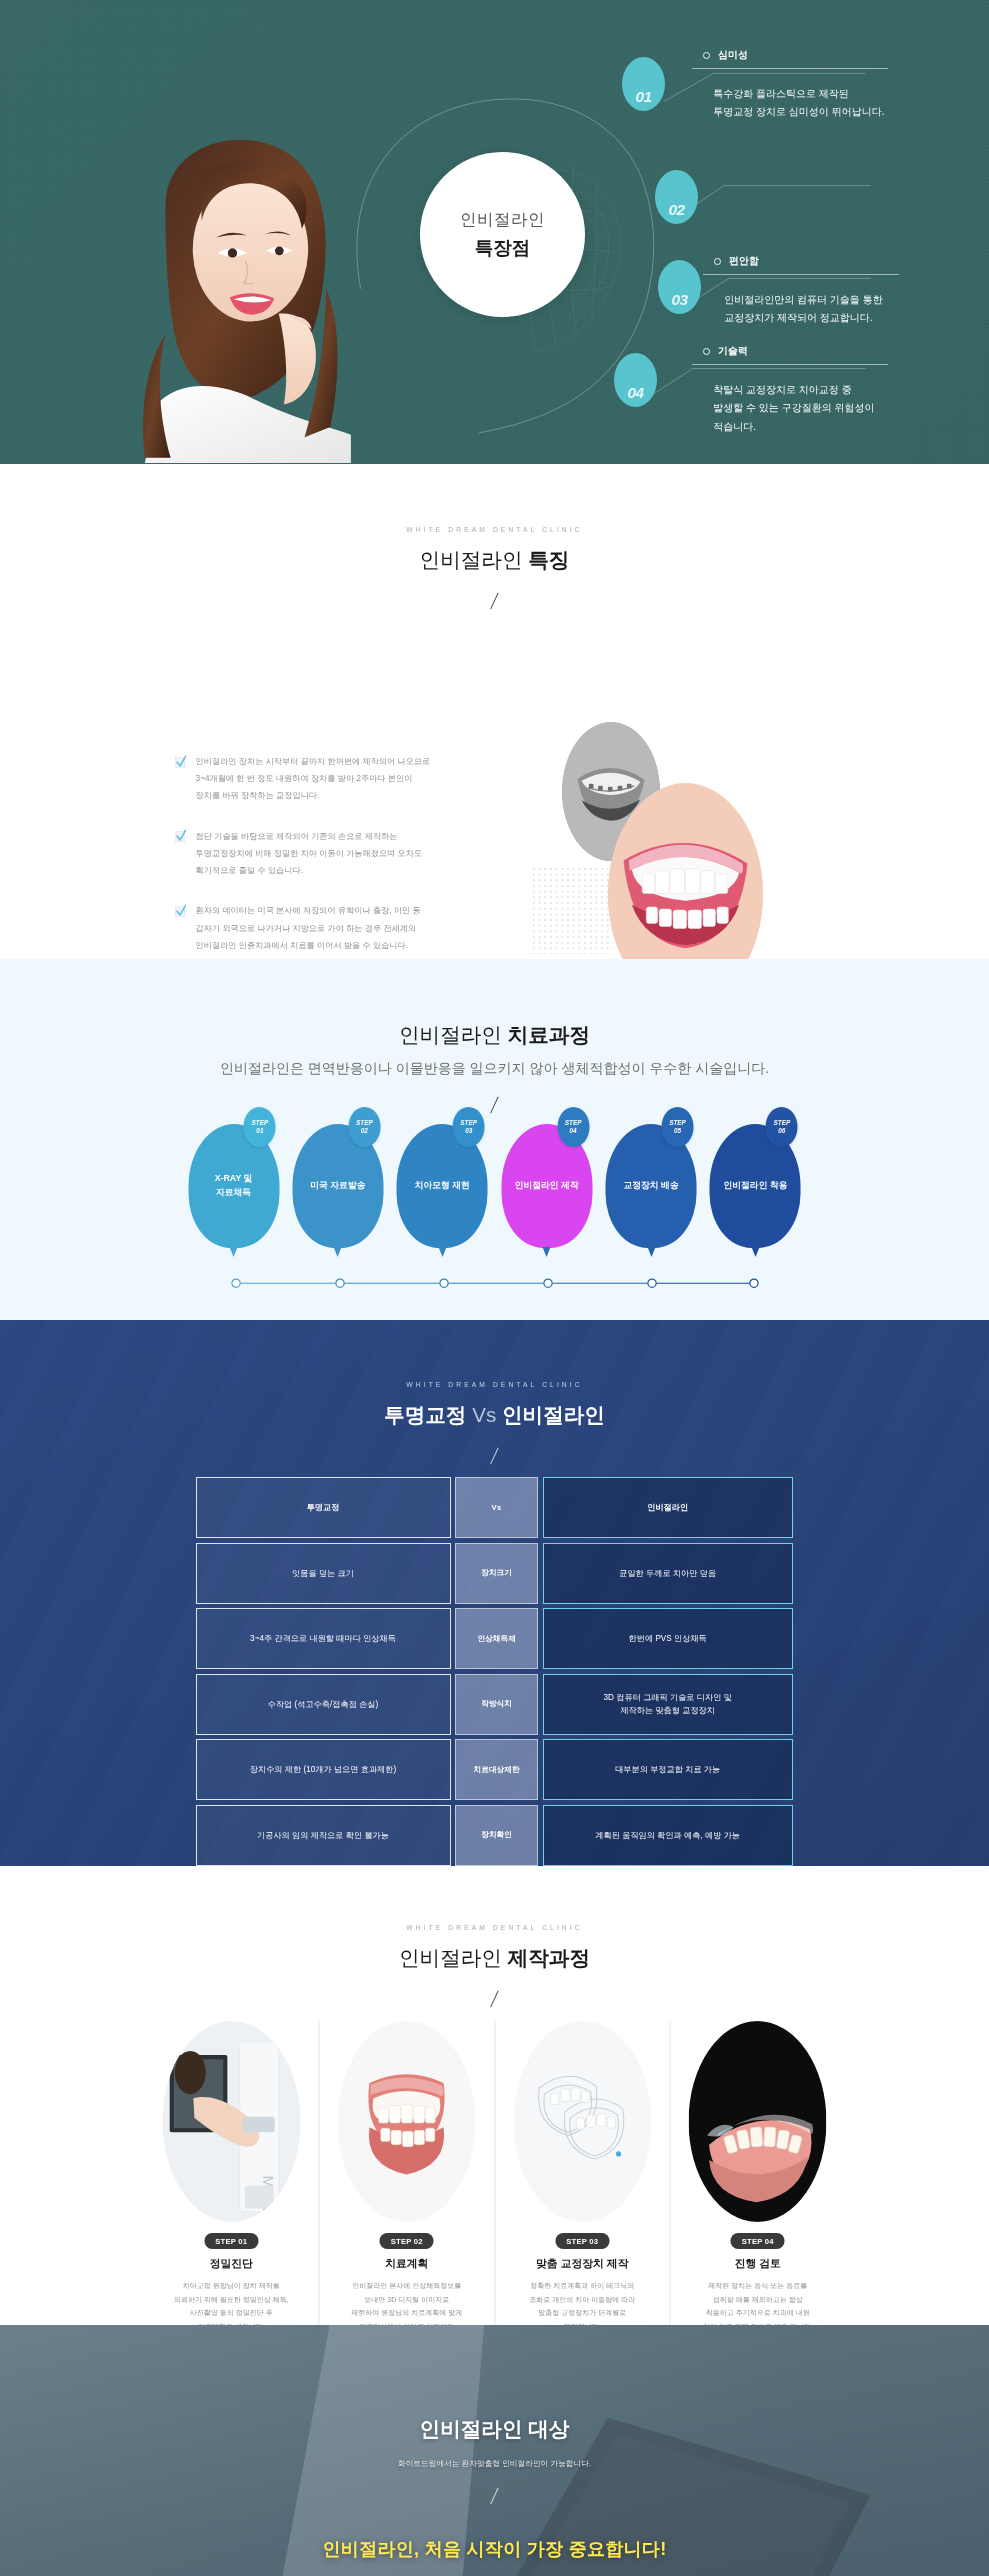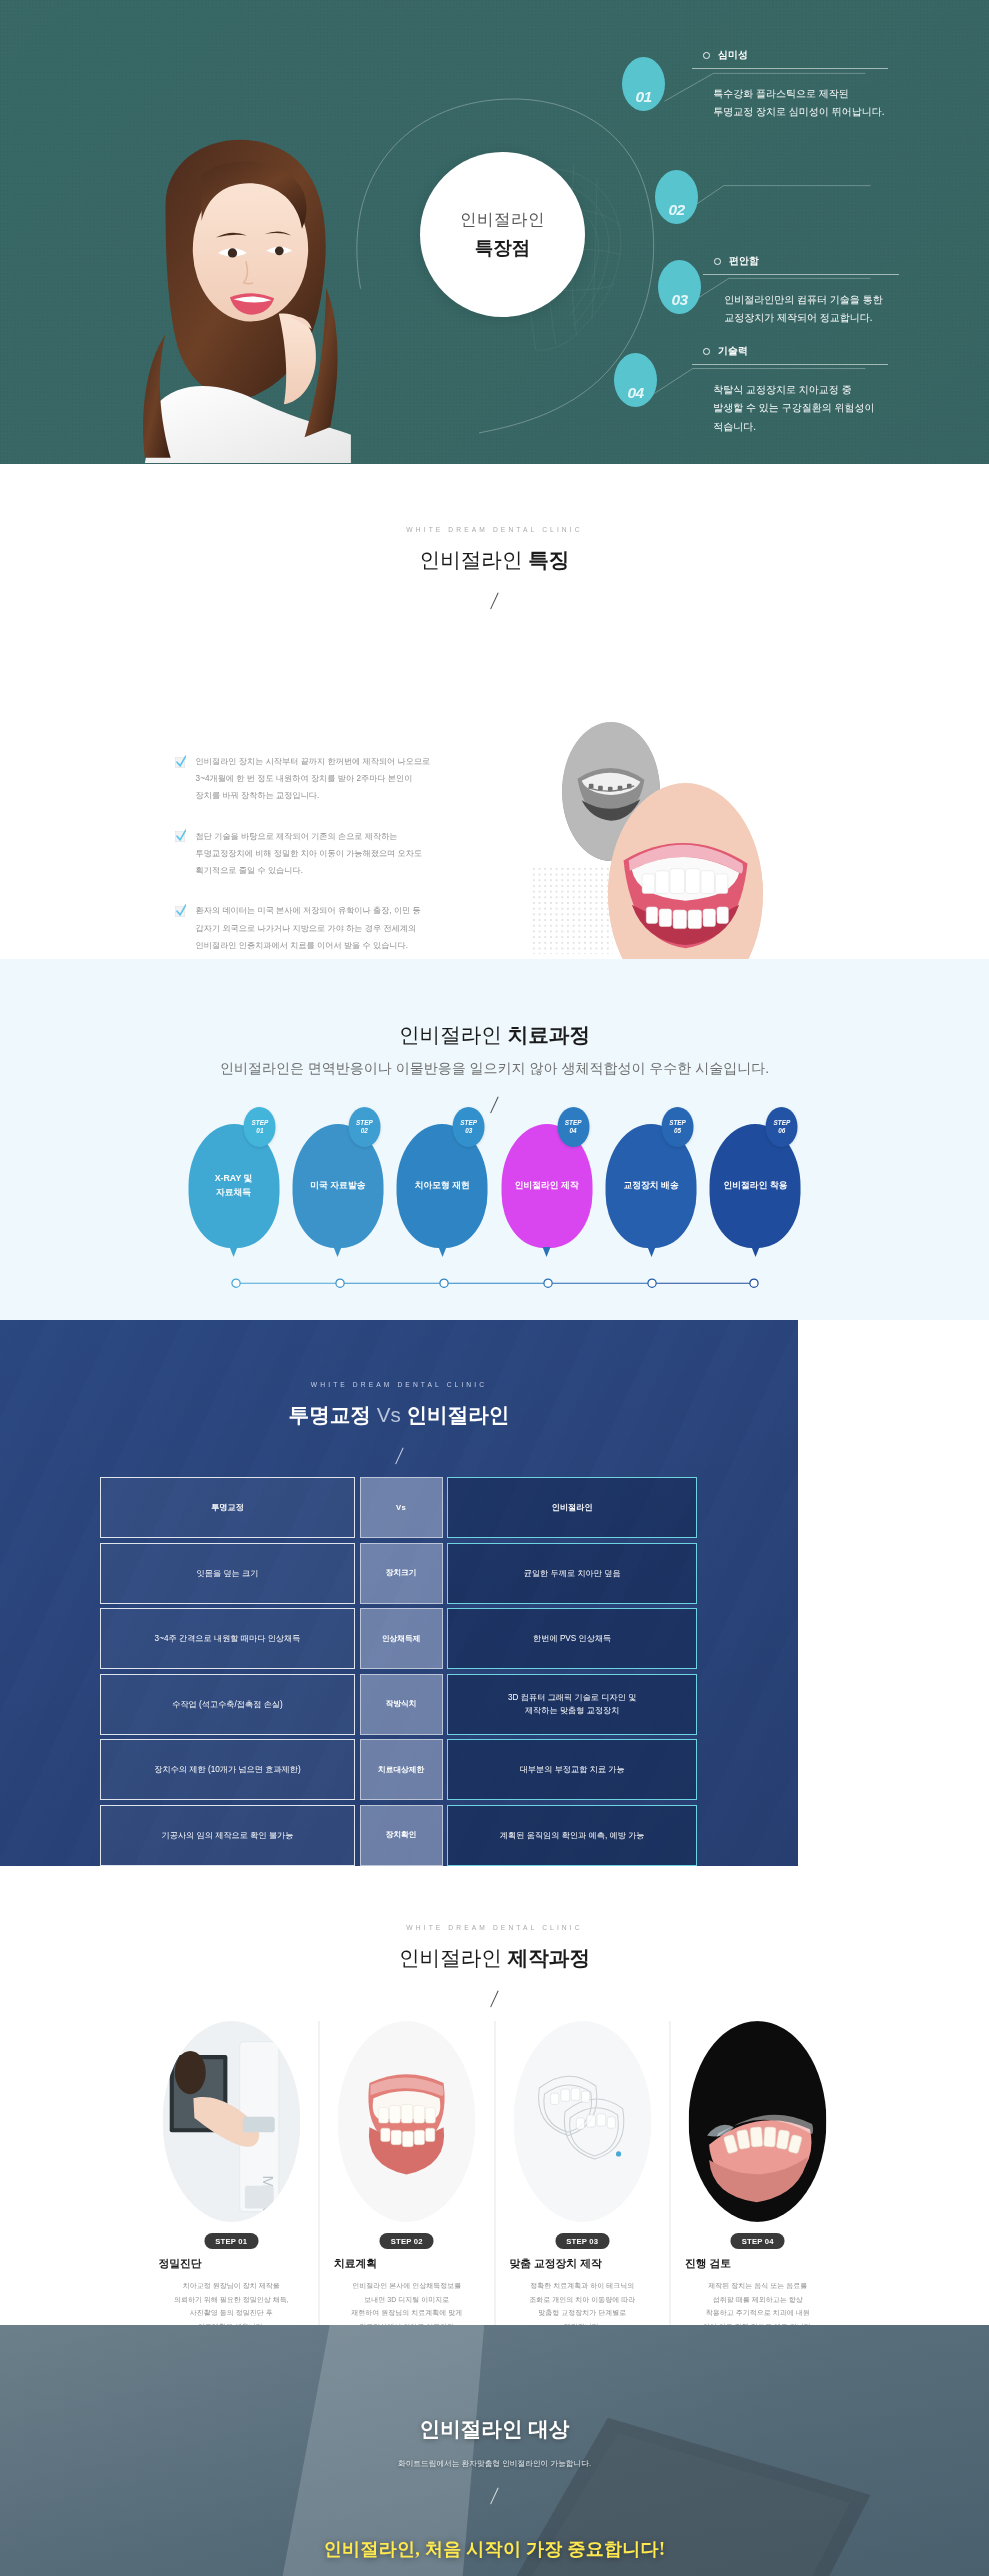--- a/index.html
+++ b/index.html
@@ -125,21 +125,21 @@
   }
   .step .badge{
     position:absolute; top:-17.5px; right:3.1px; width:32px; height:40px; border-radius:50%;
     display:flex; flex-direction:column; align-items:center; justify-content:center;
     color:#fff; font-size:6.4px; font-style:italic; font-weight:700; line-height:1.25;
     box-shadow:0 1px 3.1px rgba(0,0,0,.13); z-index:2;
   }
   .timeline{ position:absolute; left:50%; transform:translateX(-50%); top:319px; width:529px; height:10.3px; }
 
   
-  .sec4{ position:relative; width:798px; height:546px; overflow:hidden; }
+  .sec4{ position:relative; width:989px; height:546px; overflow:hidden; }
   .sec4-bg{
     position:absolute; inset:0;
     background:
       linear-gradient(160deg, rgba(42,70,126,.93) 0%, rgba(40,66,120,.90) 45%, rgba(37,60,110,.94) 100%),
       repeating-linear-gradient(115deg,#3f5e96 0 19.6px,#36528a 19.6px 42px,#4a6aa5 42px 62px);
   }
   .sec4 .inner{ position:relative; padding-top:61px; }
   .sec4 .eyebrow{ color:#c8d2e6; }
   .sec4 .sec-title{ color:#fff; }
   .sec4 .sec-title .vs{ color:#b9c4dc; font-weight:300; }
@@ -193,41 +193,41 @@
   .mk-col{ flex:1; position:relative; padding:0 14.4px; }
   .mk-col + .mk-col{ border-left:0.5px solid #e6e6e6; }
   .mk-oval{
     width:138px; height:201px; border-radius:50%; margin:0 auto; overflow:hidden; position:relative;
   }
   .mk-badge{
     margin:11.3px auto 0; width:54px; height:15.5px; border-radius:7.7px; background:#3a3a3a;
     color:#fff; font-size:7.7px; font-weight:700; letter-spacing:0.2px;
     display:flex; align-items:center; justify-content:center;
   }
-  .mk-title{ margin-top:8.2px; font-size:10.8px; font-weight:800; color:#1e1e1e; }
+  .mk-title{ text-align:center; margin-top:8.2px; font-size:10.8px; font-weight:800; color:#1e1e1e; }
   .mk-desc{
     text-align:center; margin-top:8.2px; font-size:7px; line-height:1.95;
     color:#8d8d8d; white-space:pre-line;
   }
 
   
   .sec6{ position:relative; width:989px; height:564px; overflow:hidden; }
   .sec6-bg{
     position:absolute; inset:0;
     background:
       linear-gradient(180deg, rgba(88,108,120,.72) 0%, rgba(74,95,108,.80) 40%, rgba(66,86,99,.88) 100%),
       linear-gradient(125deg,#9fb3bd 0%,#7f96a4 30%,#5d7584 60%,#49606f 100%);
   }
   .sec6 .inner{ position:relative; padding-top:77px; }
   .sec6 .sec-title{ color:#fff; font-weight:800; font-size:20.6px; text-shadow:0 1px 5.2px rgba(0,0,0,.35); }
   .sec6 .sub{ text-align:center; font-size:7.7px; color:#e9eef1; margin-top:16px; text-shadow:0 0.5px 3.1px rgba(0,0,0,.4); }
   .sec6 .slash{ background:#f2f5f7; }
   .sec6 .headline{
     text-align:center; margin-top:33px; font-size:18px; font-weight:800;
-    color:#ffe94f; text-shadow:0 1px 6.2px rgba(0,0,0,.45); letter-spacing:0.3px;font-family:Liberation Serif, serif;
+    color:#ffe94f; text-shadow:0 1px 6.2px rgba(0,0,0,.45); letter-spacing:0.3px;
   }
 </style>
 </head>
 <body>
 
 <section class="hero">
   <div class="hero-bg-tone"></div>
 
   <svg class="hero-head" viewBox="0 0 230 400">
     <g fill="none" stroke="#cfe3e0" stroke-width="1" opacity=".75">

